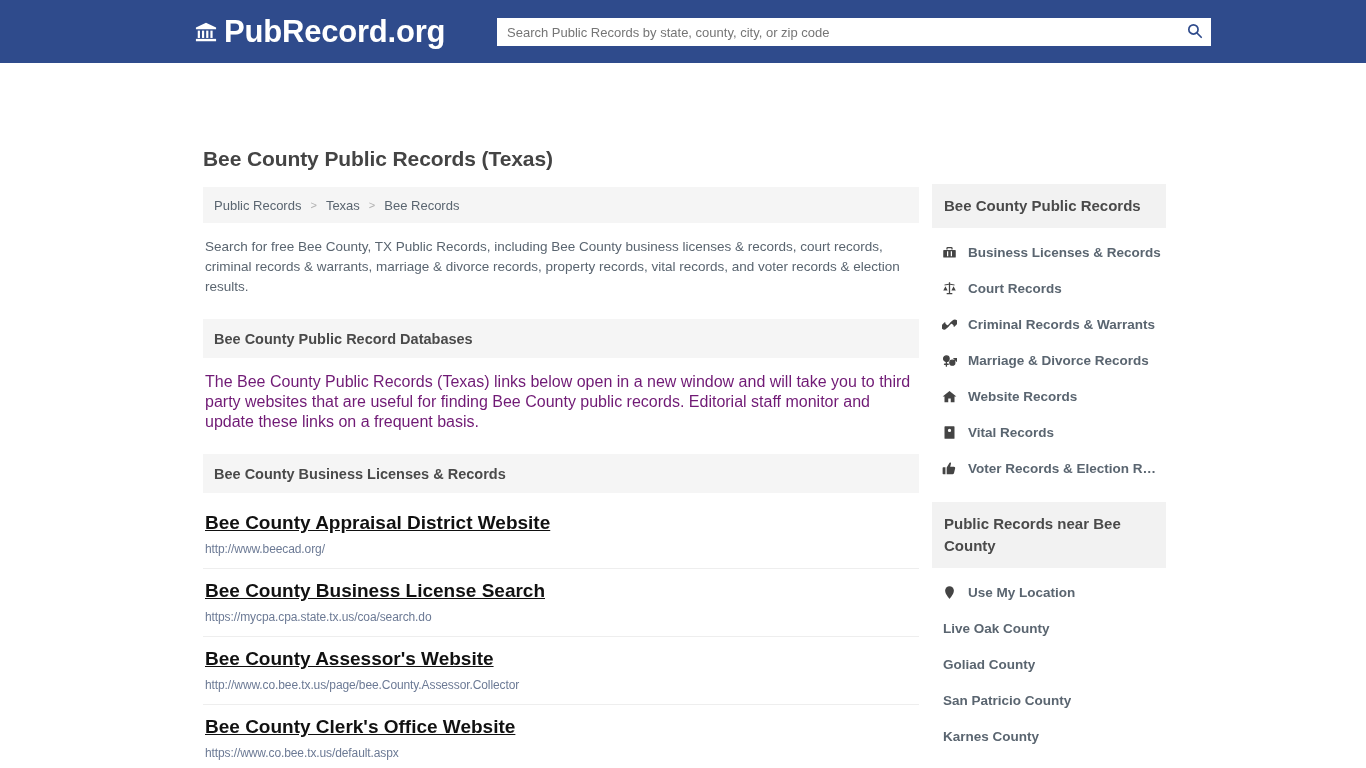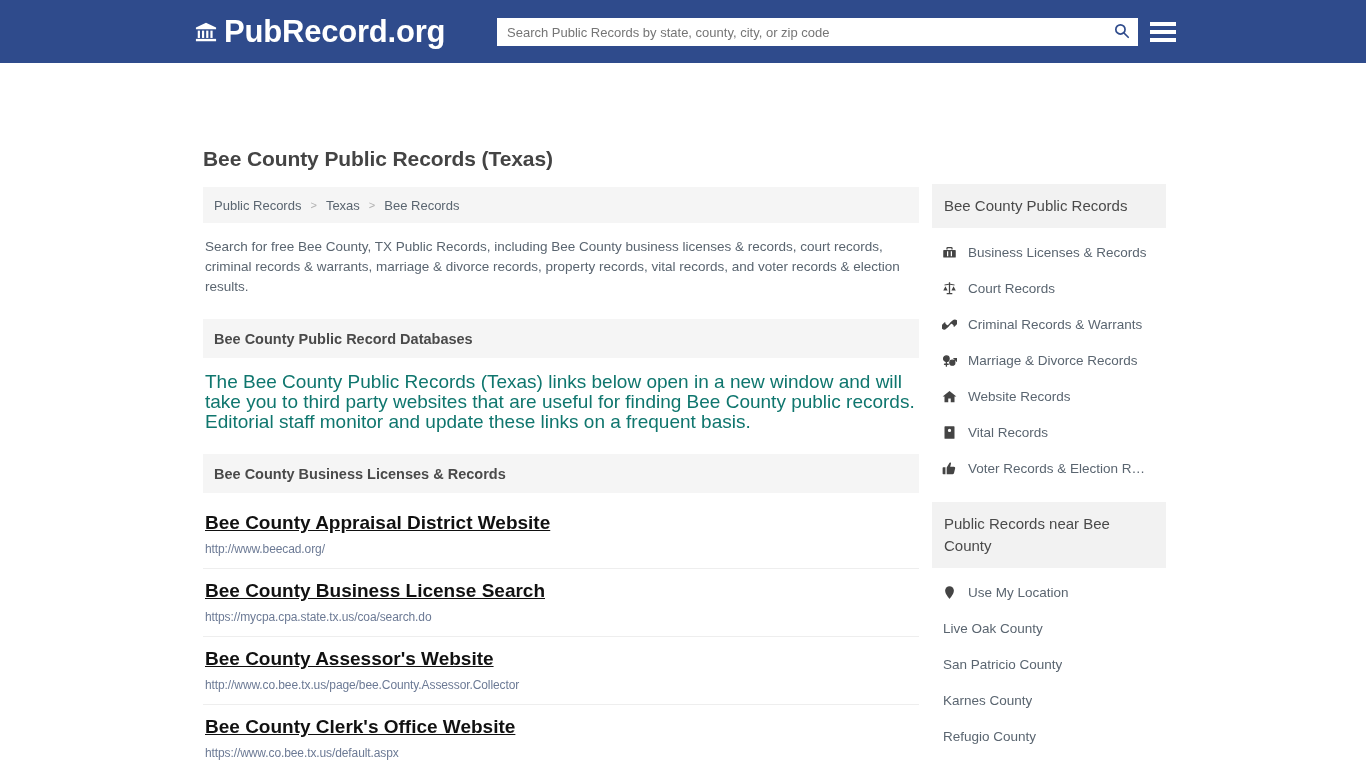--- a/index.html
+++ b/index.html
@@ -23,21 +23,21 @@
     color: #ffffff;
     text-decoration: none;
   }
   .logo-icon { width: 22px; height: 22px; display: block; }
   .logo-text {
     font-size: 31px; font-weight: bold; letter-spacing: -0.2px;
     color: #ffffff; line-height: 1;
   }
   .search-wrap {
     position: absolute; left: 497px; top: 18px;
-    width: 641px; height: 28px;
+    width: 714px; height: 28px;
     background: #ffffff;
     display: flex; align-items: center;
   }
   .search-input {
     flex: 1; height: 100%;
     border: none; outline: none;
     padding: 0 10px;
     font-family: "Liberation Sans", sans-serif;
     font-size: 13px; color: #333;
     background: transparent;
@@ -85,21 +85,21 @@
 
   .section-head {
     background: #f5f5f5;
     height: 39px;
     display: flex; align-items: center;
     padding: 0 11px;
     font-size: 14.5px; font-weight: bold; color: #4a4a4a;
     margin-top: 12px;
   }
   .section-body {
-    font-size: 19px; color: #0f766e; line-height: 20px;
+    font-size: 16px; color: #701a75; line-height: 20px;
     padding: 14px 2px 10px 2px;
   }
 
   .link-list { margin-top: 8px; }
   .link-row {
     padding: 11px 2px 12px 2px;
     border-bottom: 1px solid #eeeeee;
   }
   .link-row:last-of-type { border-bottom: none; }
   .link-title {
@@ -112,24 +112,24 @@
     display: block;
     font-size: 12px; color: #6c7a95; text-decoration: none;
     letter-spacing: -0.1px;
   }
 
   
   .side-box { margin-bottom: 16px; }
   .side-head {
     background: #f2f2f2;
     padding: 11px 12px;
-    font-size: 15px; font-weight: normal; color: #4a4a4a;
+    font-size: 15px; font-weight: bold; color: #4a4a4a;
     line-height: 22px;
   }
-  .side-list { padding-top: 6px; }
+  .side-list { padding-top: 6px; font-weight: bold; }
   .side-item {
     display: flex; align-items: center; gap: 10px;
     height: 36px;
     padding-left: 9px;
     font-size: 13.5px; color: #5a6570;
     text-decoration: none;
     white-space: nowrap; overflow: hidden;
   }
   .side-item .ico {
     width: 17px; height: 16px;
@@ -316,20 +316,23 @@
                 <path d="M12 2a7 7 0 0 0-7 7c0 5.2 7 13 7 13s7-7.8 7-13a7 7 0 0 0-7-7z"></path>
               </svg>
           </span>
           <span class="lbl">Use My Location</span>
         </a>
 
         <a class="side-item plain" href="#">
           <span class="lbl">Live Oak County</span>
         </a>
         <a class="side-item plain" href="#">
+          <span class="lbl">Goliad County</span>
+        </a>
+        <a class="side-item plain" href="#">
           <span class="lbl">San Patricio County</span>
         </a>
         <a class="side-item plain" href="#">
           <span class="lbl">Karnes County</span>
         </a>
         <a class="side-item plain" href="#">
           <span class="lbl">Refugio County</span>
         </a>
 
       </div>

